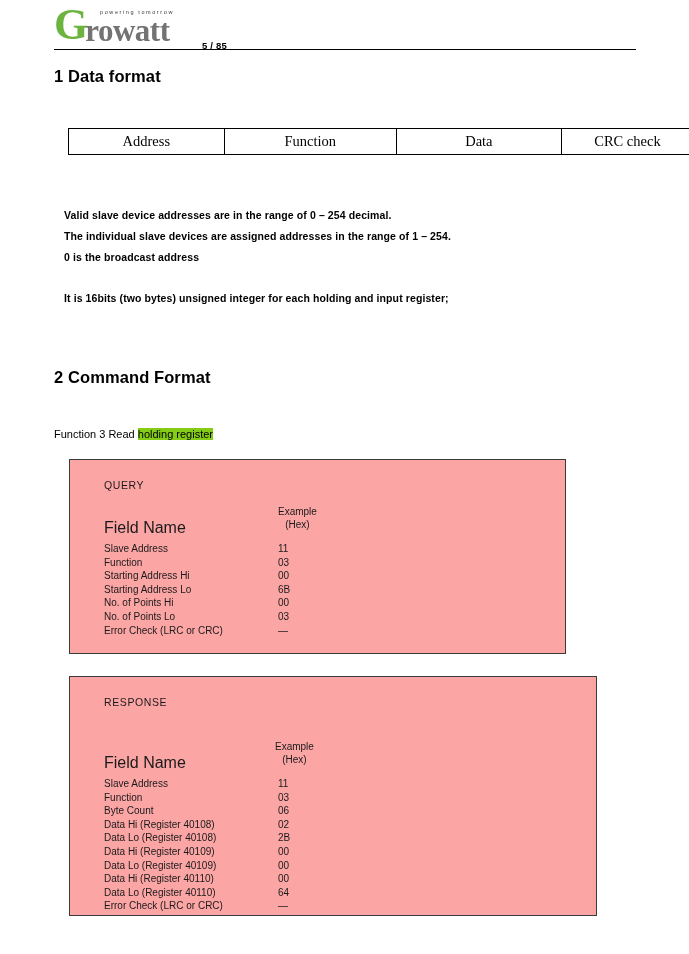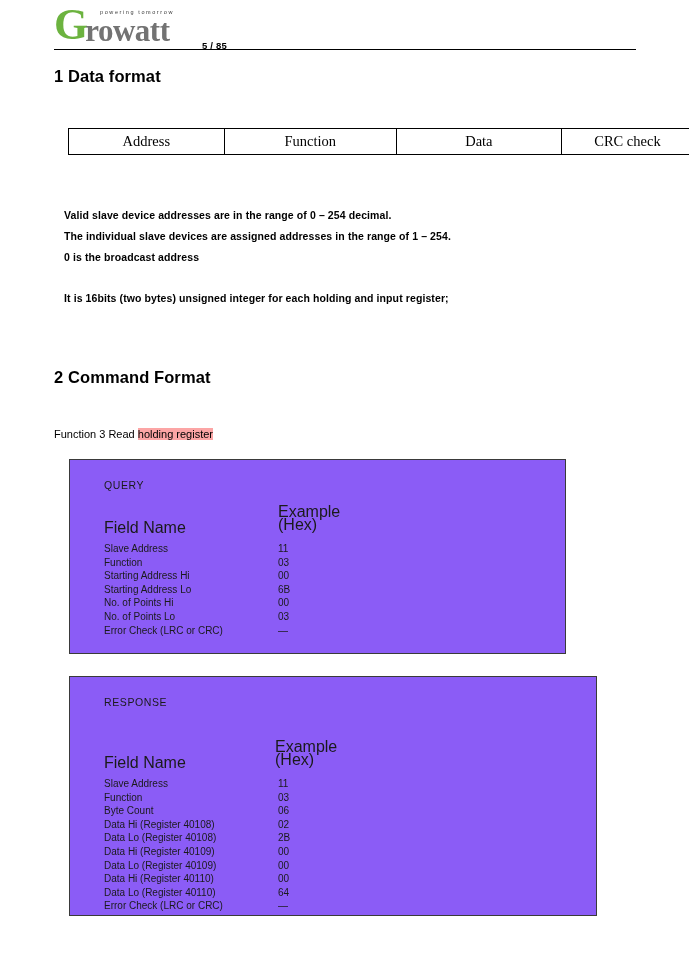--- a/index.html
+++ b/index.html
@@ -127,51 +127,52 @@
 
   
   .func-line {
     position: absolute;
     left: 54px;
     top: 428px;
     font-size: 11px;
     white-space: nowrap;
   }
   .hl {
+    background: #84cc16;
+  }
+
+  
+  .box {
+    position: absolute;
+    border: 1px solid #3a3a3a;
     background: #fca5a5;
-  }
-
-  
-  .box {
-    position: absolute;
-    border: 1px solid #3a3a3a;
-    background: #8b5cf6;
   }
   #query-box { left: 69px; top: 459px; width: 497px; height: 195px; }
   #response-box { left: 69px; top: 676px; width: 528px; height: 240px; }
 
   .box-title {
     position: absolute;
     left: 34px;
     top: 19px;
     font-size: 10.5px;
     letter-spacing: 0.6px;
     color: #1a1a1a;
   }
   .col-head-left {
     position: absolute;
     left: 34px;
     font-size: 16px;
     color: #1a1a1a;
   }
   .col-head-right {
     position: absolute;
-    font-size: 16px;
+    font-size: 10px;
     color: #1a1a1a;
     line-height: 13px;
+    text-align: center;
   }
   .rows {
     position: absolute;
     font-size: 10px;
     color: #1a1a1a;
     line-height: 13.6px;
   }
   .rows .row {
     position: relative;
     height: 13.6px;

